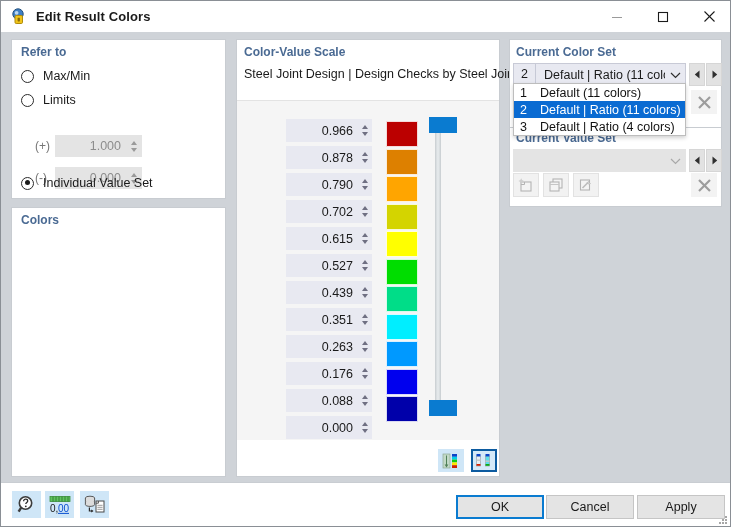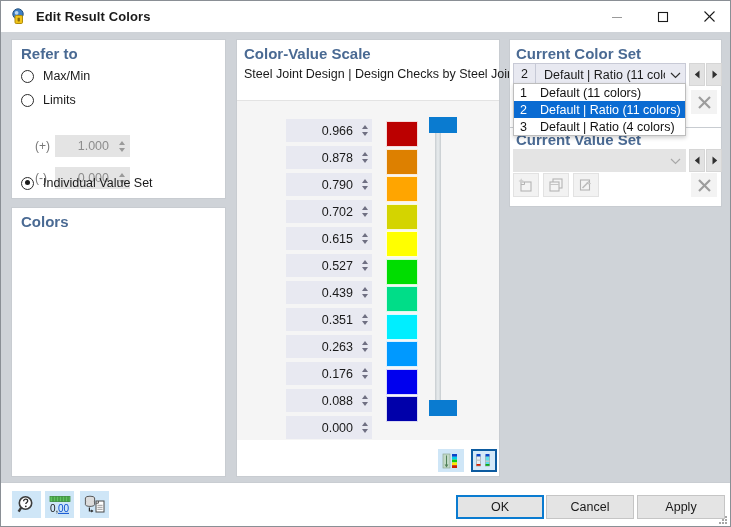--- a/index.html
+++ b/index.html
@@ -44,21 +44,21 @@
   #winbtns { margin-left: auto; display: flex; height: 31px; }
 
   
   .group {
     position: absolute;
     background: #ffffff;
     border: 1px solid #c8ccd1;
   }
   .group-title {
     position: absolute;
-    font-size: 15px;
+    font-size: 12px;
     color: #4a6a93;
     font-weight: bold;
     white-space: nowrap;
   }
 
   
   #grp-referto { left: 10px; top: 38px; width: 215px; height: 160px; }
   #grp-options { left: 10px; top: 206px; width: 215px; height: 270px; }
   #grp-scale   { left: 235px; top: 38px; width: 264px; height: 438px; }
   #grp-colorset{ left: 508px; top: 38px; width: 213px; height: 99px; }
@@ -87,21 +87,21 @@
     margin-left: 9px; font-size: 12.5px; color: #1a1a1a;
     white-space: nowrap;
   }
 
   .lim-row { position: absolute; display: flex; align-items: center; }
   .lim-sign {
     width: 34px; font-size: 12px; color: #777; text-align: left;
     padding-left: 14px;
   }
   .spin-disabled {
-    width: 75px; height: 22px;
+    width: 87px; height: 22px;
     background: #e4e4e4;
     border: 1px solid #e4e4e4;
     display: flex; align-items: center;
     position: relative;
   }
   .spin-disabled .val {
     flex: 1; text-align: right; padding-right: 6px;
     color: #8d8d8d; font-size: 12.5px;
   }
   .spin-arrows {

